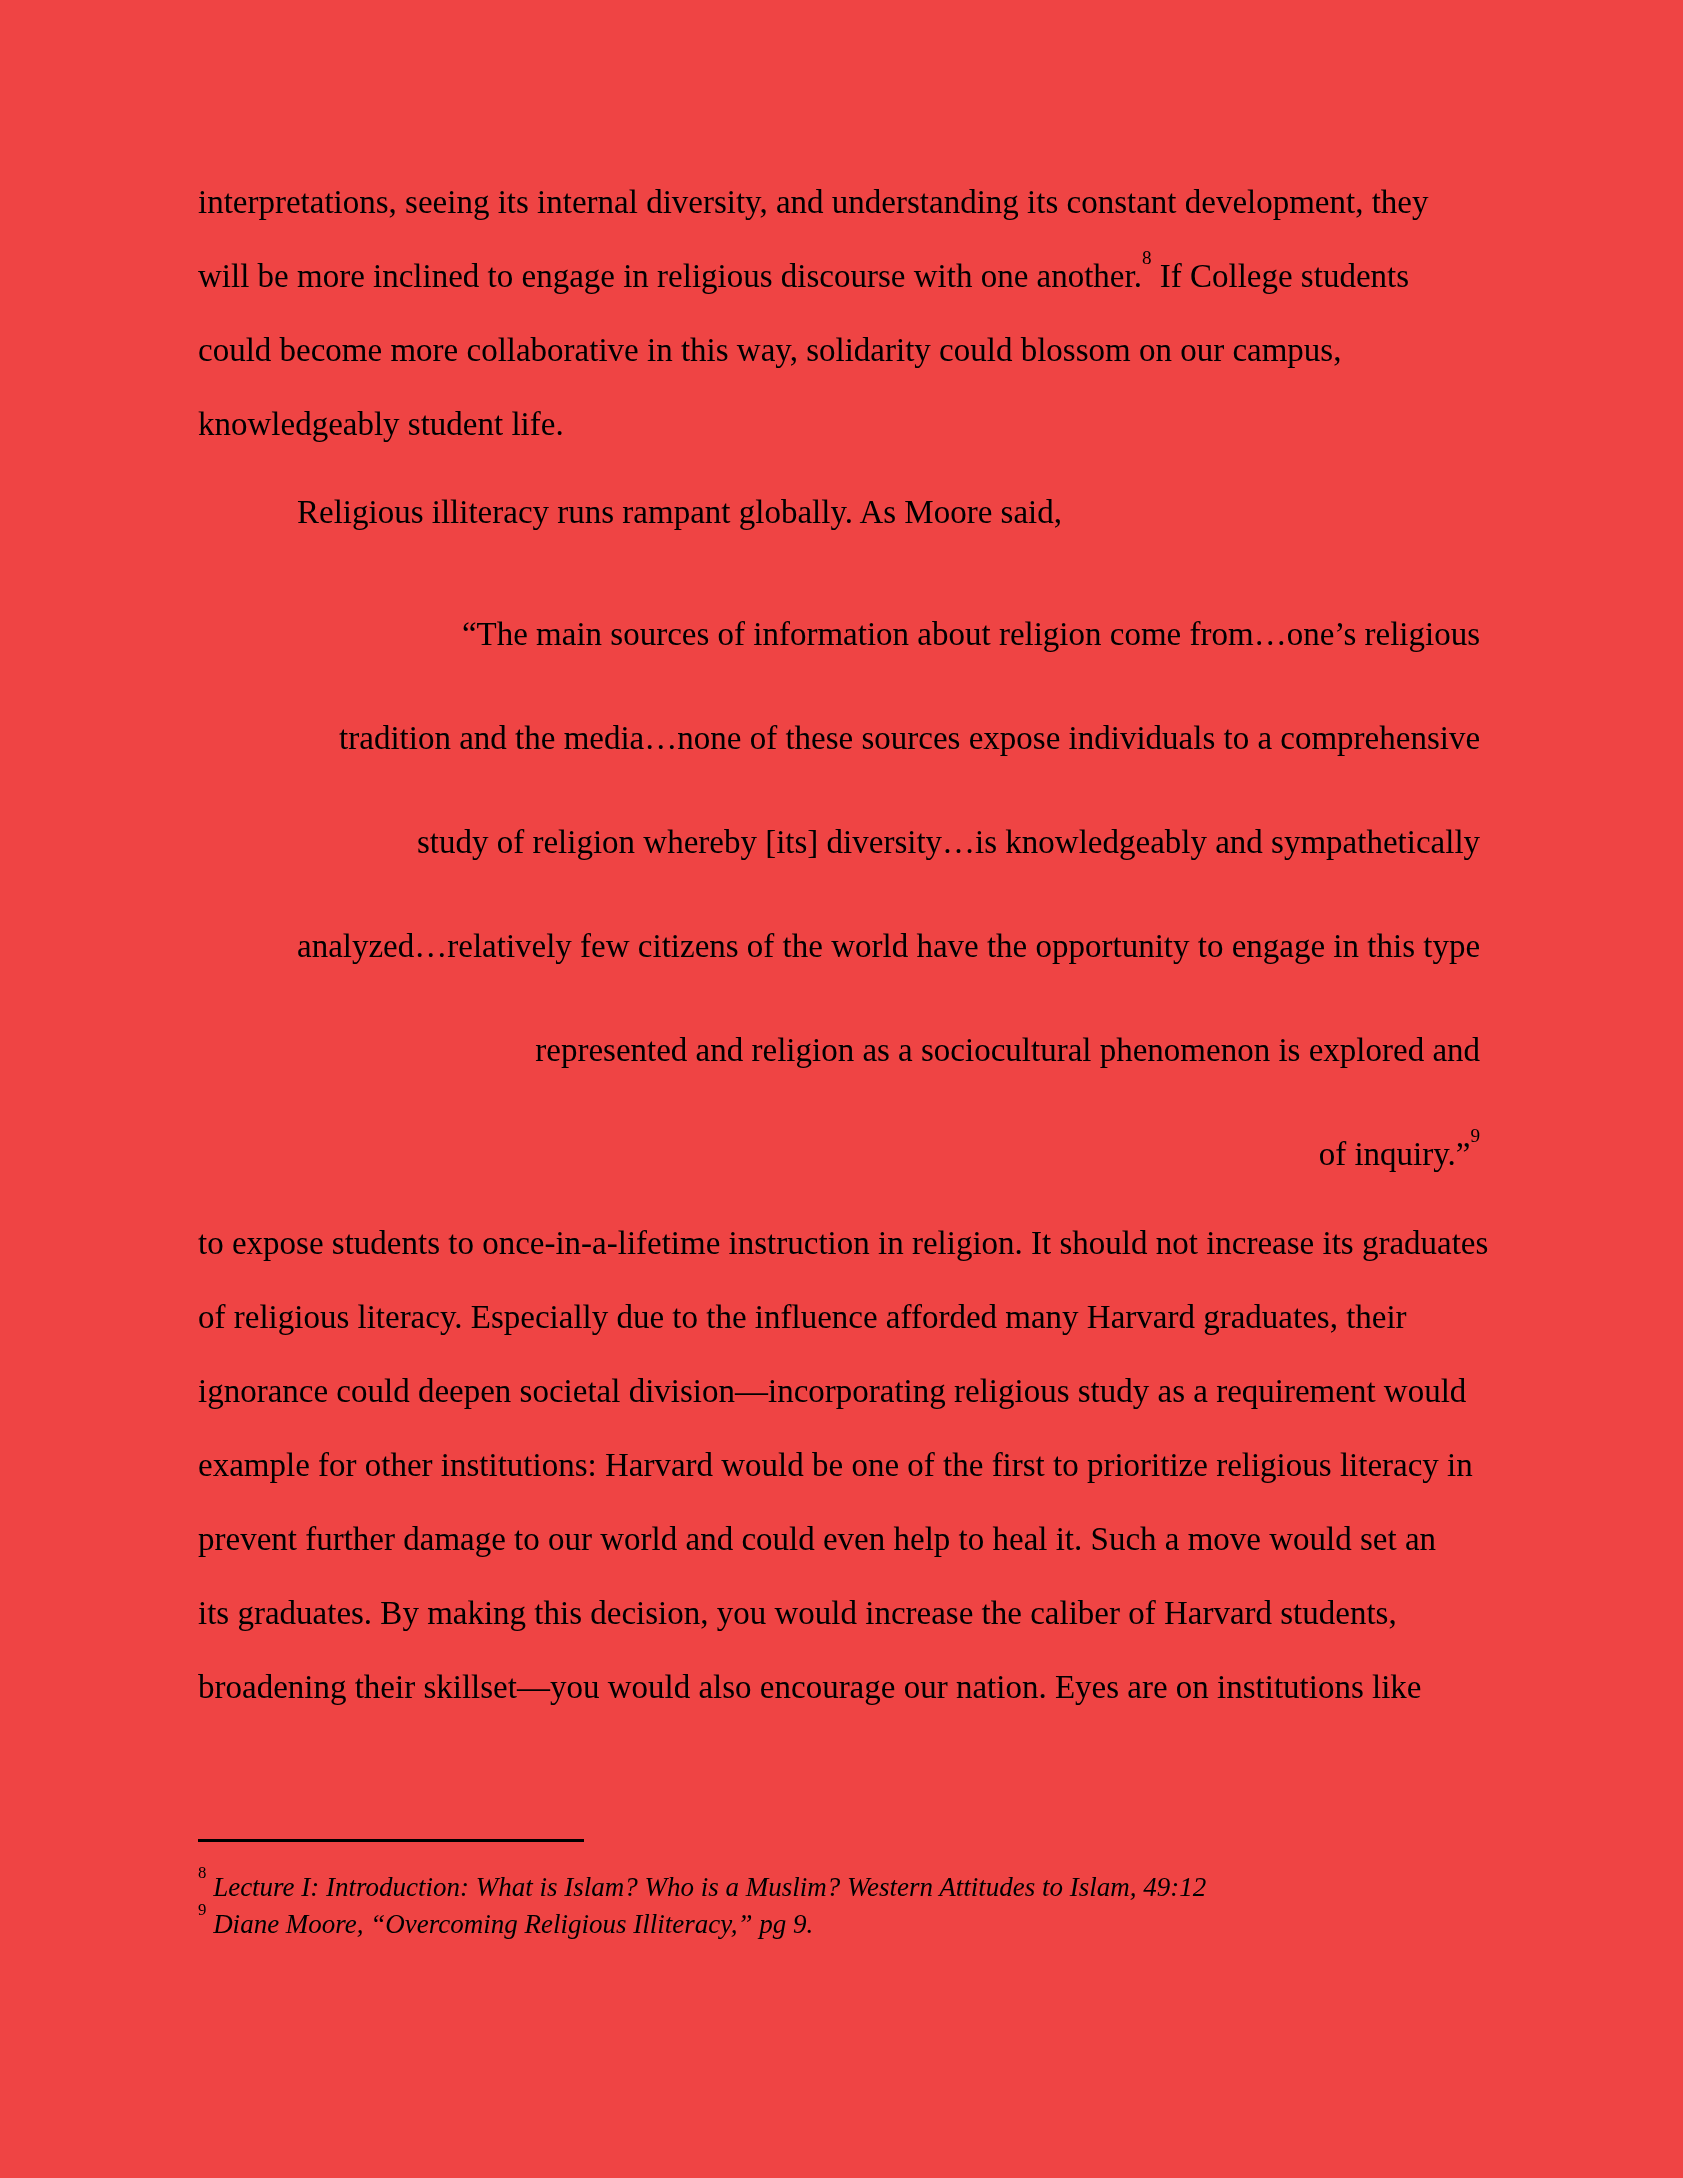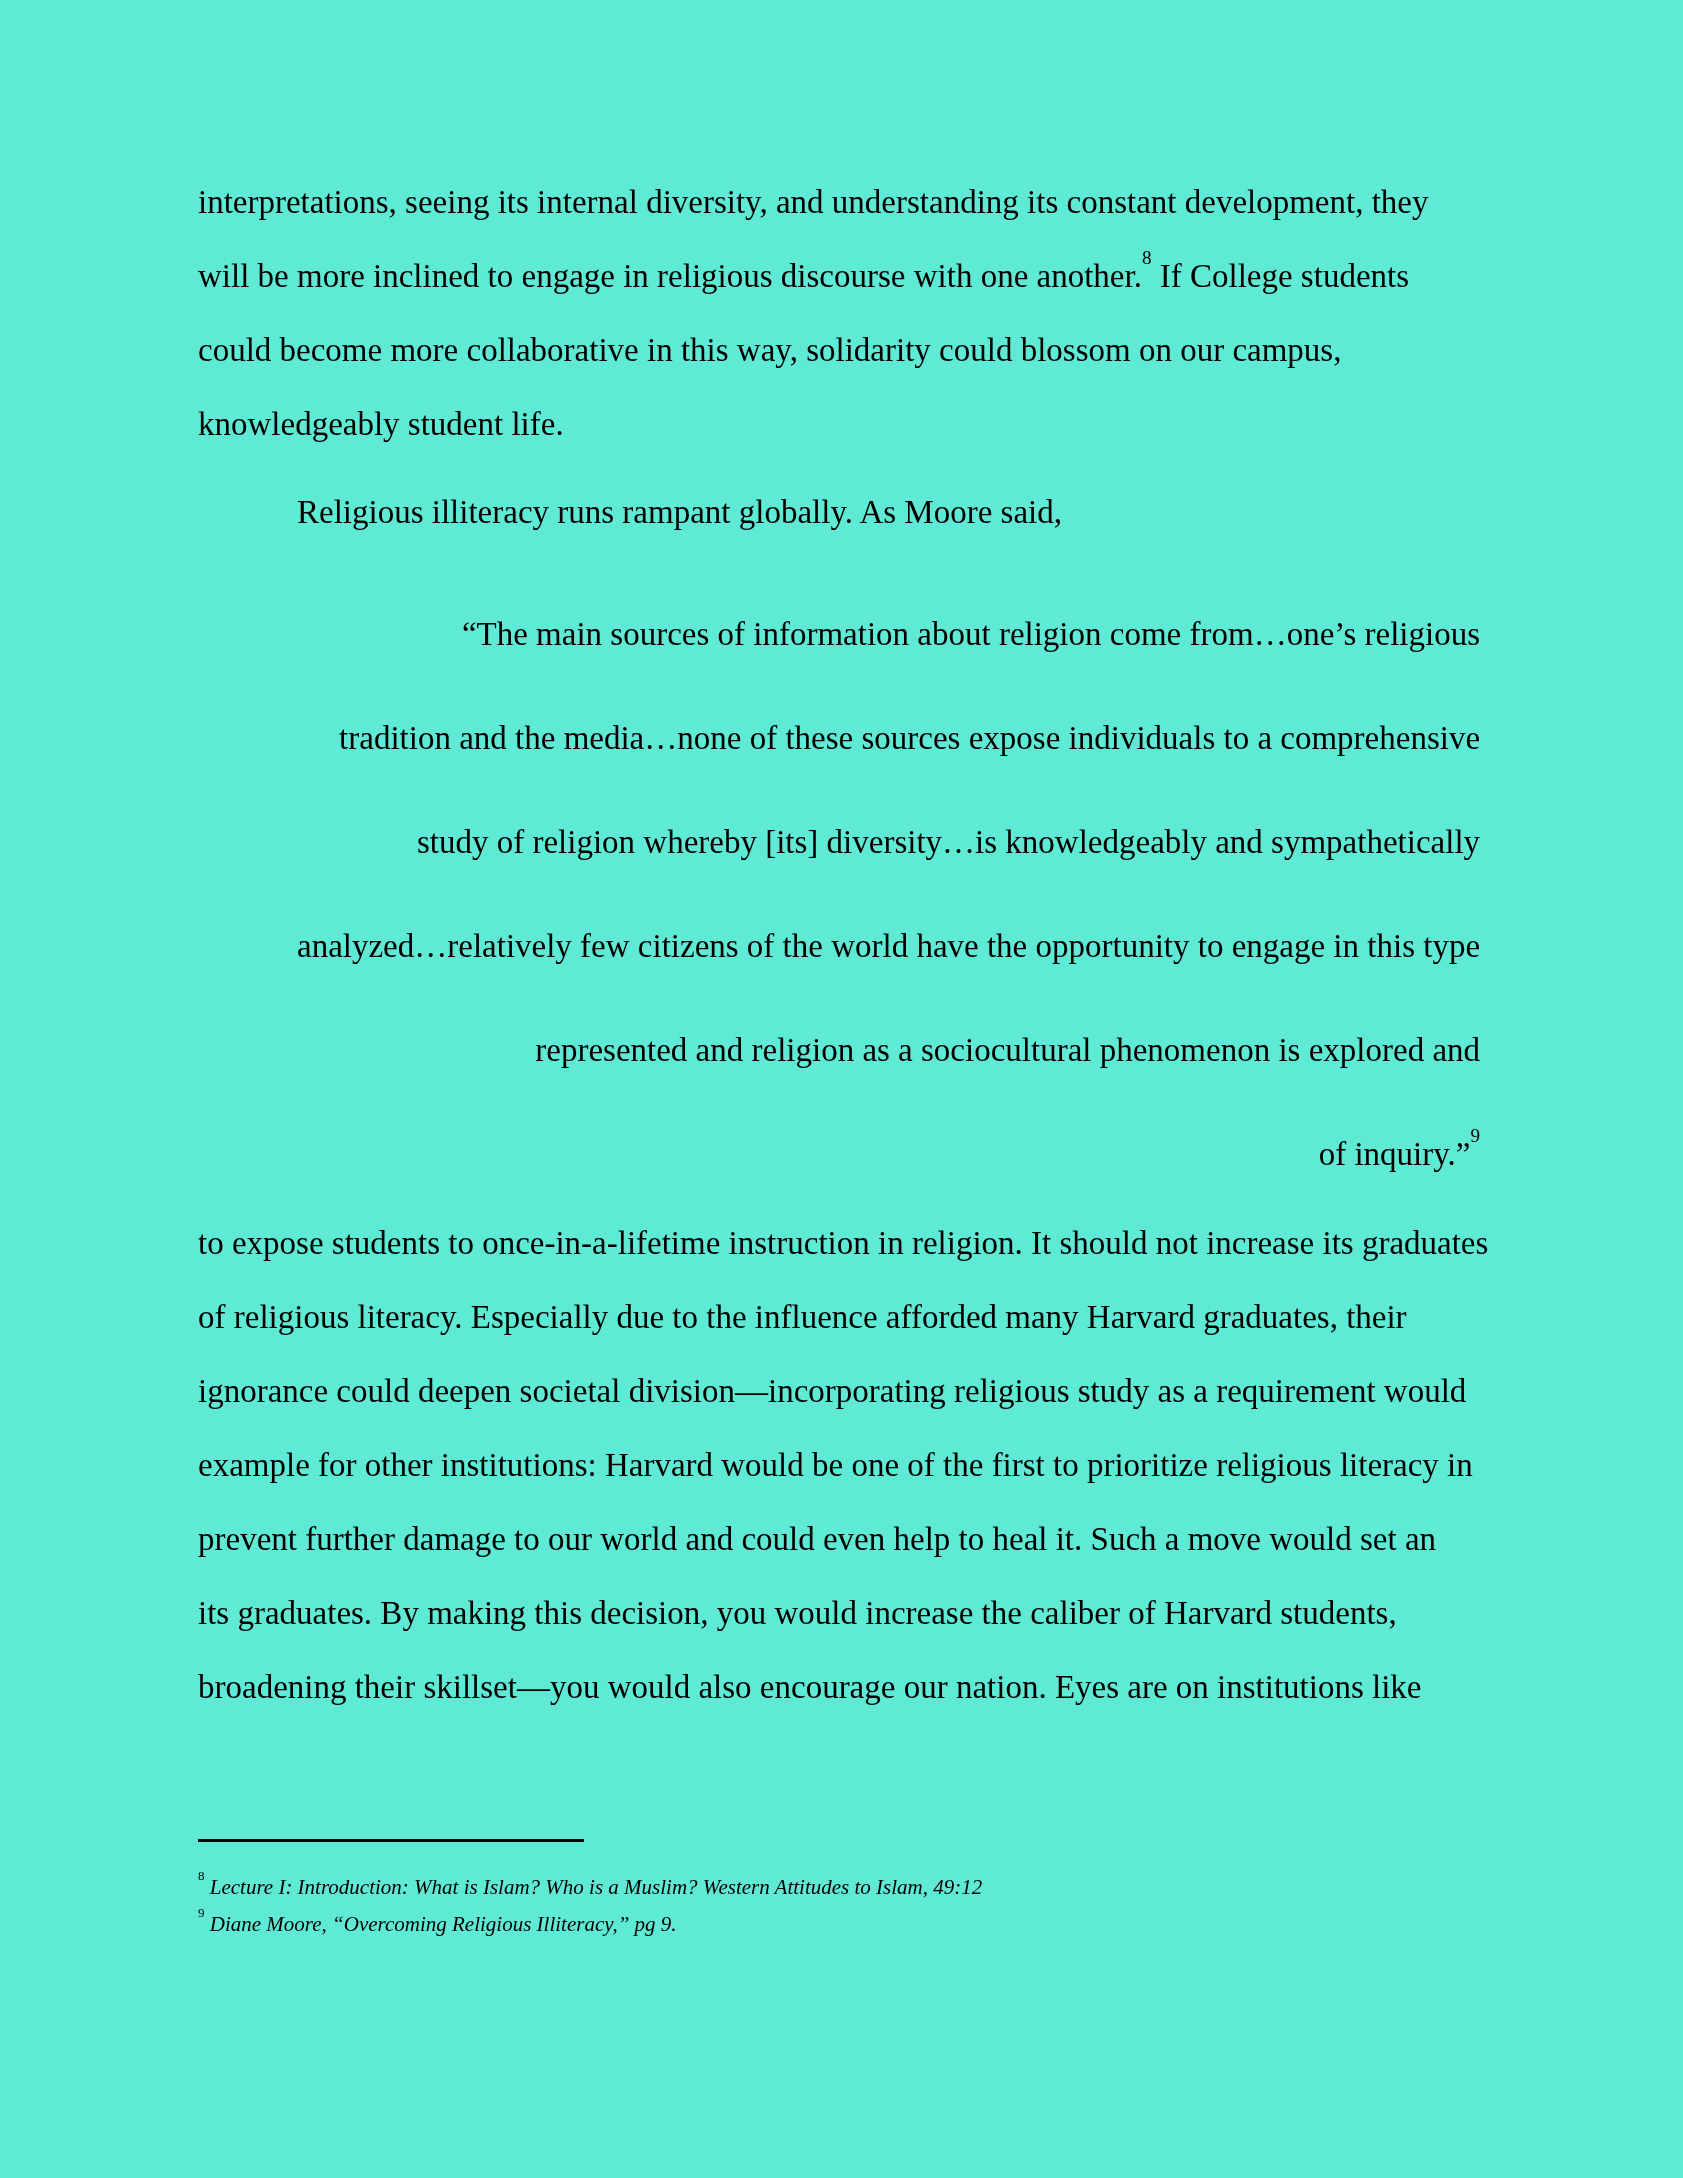--- a/index.html
+++ b/index.html
@@ -4,21 +4,21 @@
 <style>
   html, body {
     margin: 0;
     padding: 0;
     background: #ffffff;
   }
   .page {
     position: relative;
     width: 1683px;
     height: 2178px;
-    background: #5eead4;
+    background: #ef4444;
     color: #000000;
     font-family: "Liberation Serif", "DejaVu Serif", serif;
     font-size: 33px;
   }
   .block {
     position: absolute;
     left: 198px;
     white-space: nowrap;
   }
   .para1 { top: 165px; line-height: 74px; }
@@ -37,21 +37,21 @@
     left: 198px;
     top: 1839px;
     width: 386px;
     height: 3px;
     background: #000000;
   }
   .footnotes {
     position: absolute;
     left: 198px;
     top: 1869px;
-    font-size: 21px;
+    font-size: 27px;
     line-height: 37px;
     font-style: italic;
     white-space: nowrap;
   }
   .footnotes sup.ref {
     font-size: 0.62em;
     top: -0.5em;
   }
 </style>
 </head>

